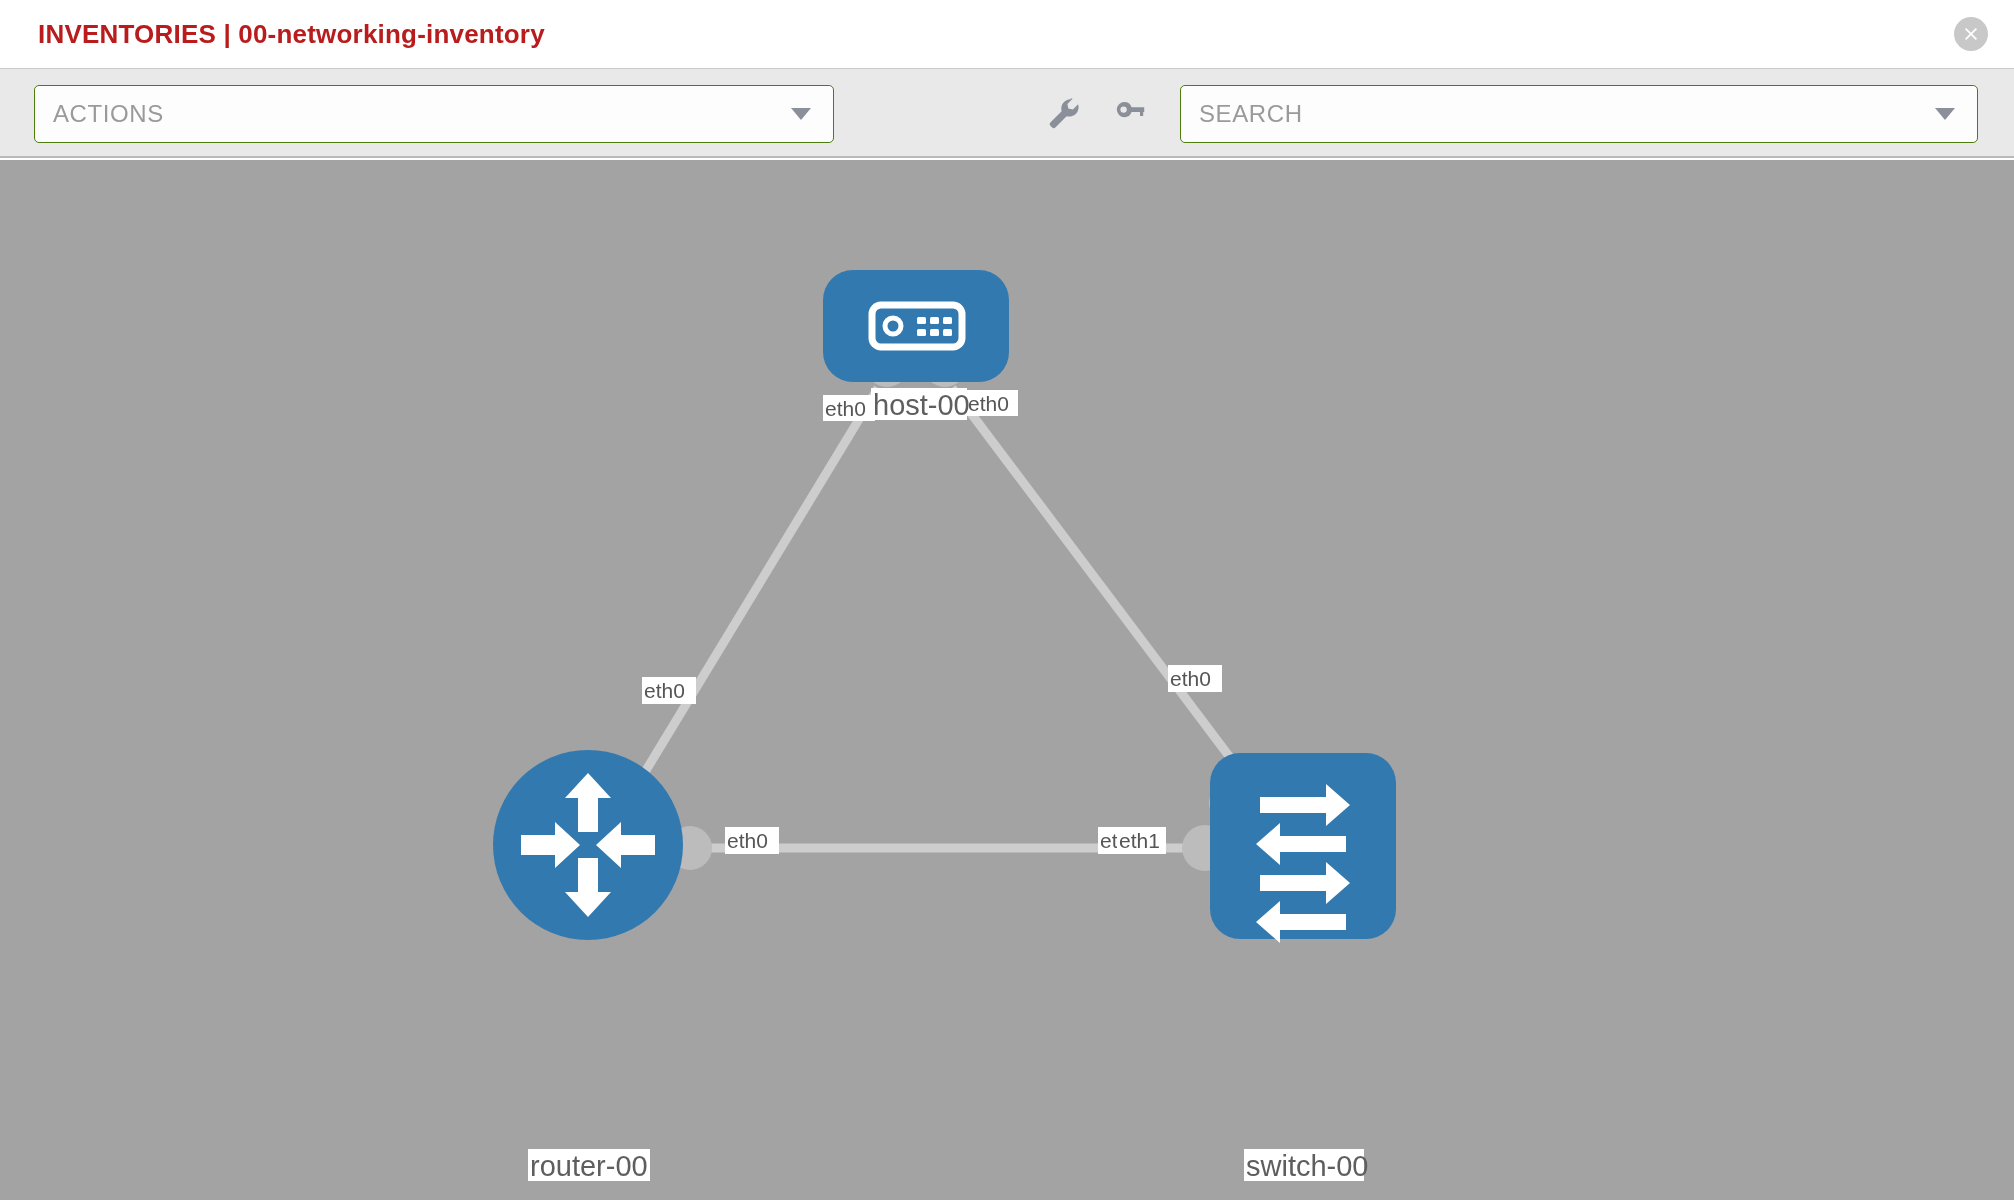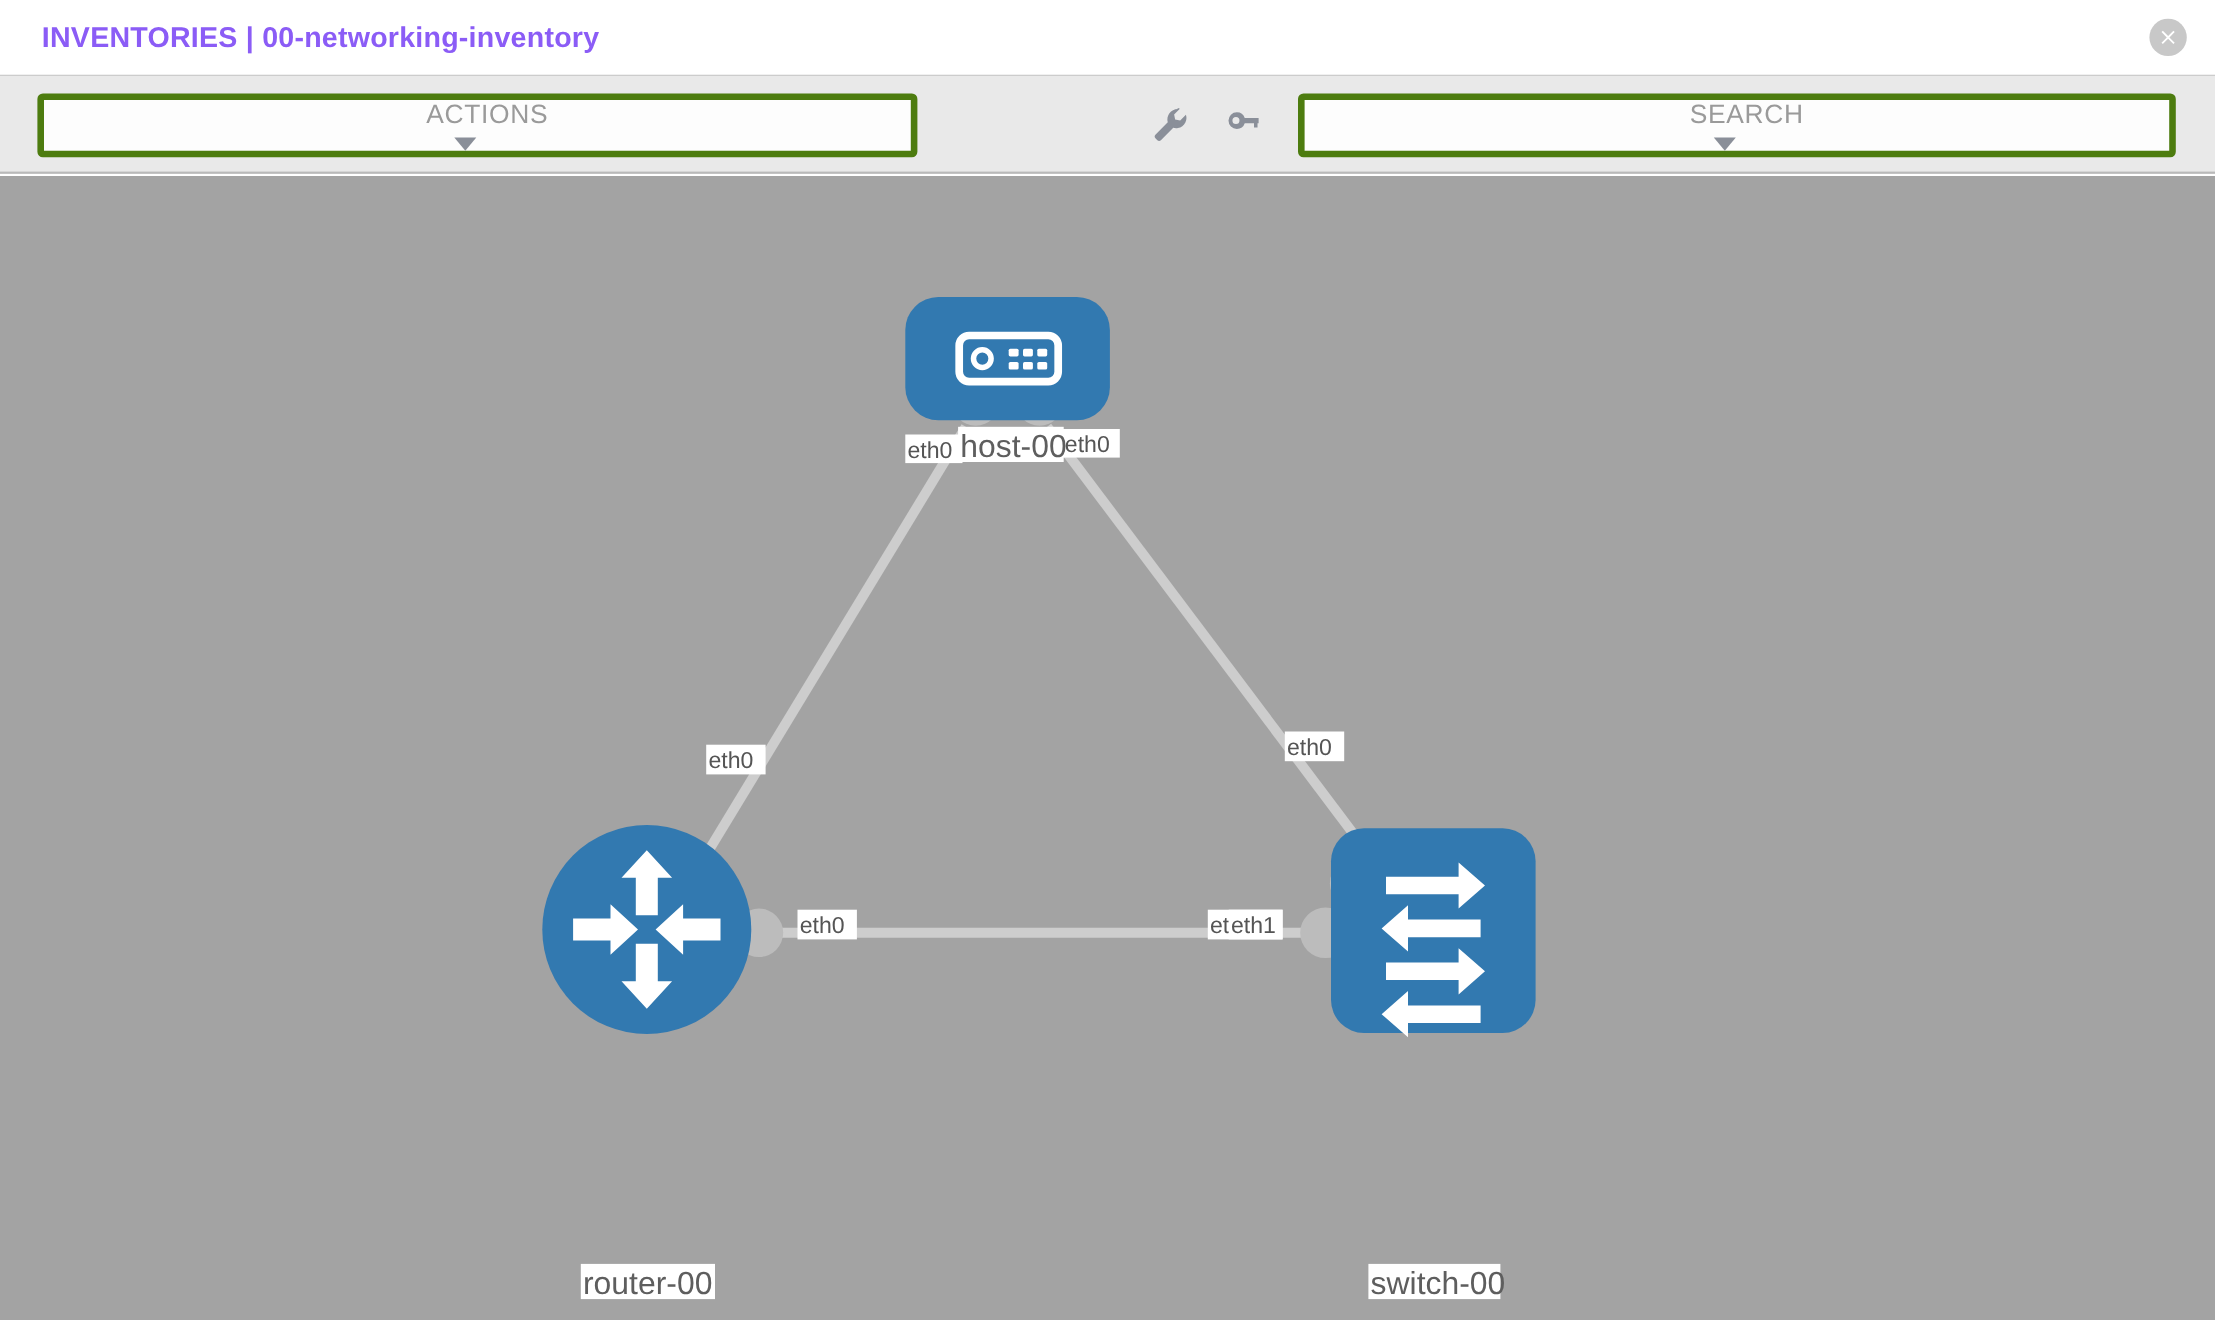--- a/index.html
+++ b/index.html
@@ -25,21 +25,21 @@
     left: 0; top: 0;
     width: 2014px; height: 68px;
     background: #ffffff;
     display: flex;
     align-items: center;
   }
   .header-title {
     margin-left: 38px;
     font-size: 26px;
     font-weight: bold;
-    color: #8b5cf6;
+    color: #b91c1c;
     letter-spacing: 0.2px;
     white-space: nowrap;
   }
   .close-btn {
     position: absolute;
     right: 26px; top: 50%;
     transform: translateY(-50%);
     width: 34px; height: 34px;
     border-radius: 50%;
     background: #c8c8c8;
@@ -55,26 +55,25 @@
     position: absolute;
     left: 0; top: 68px;
     width: 2014px; height: 90px;
     background: #e9e9e9;
     border-top: 1px solid #c9c9c9;
     border-bottom: 2px solid #b9b9b9;
   }
   .select-box {
     position: absolute;
     background: #fdfdfd;
-    border: 6px solid #4d7c0f;
+    border: 1px solid #4d7c0f;
     border-radius: 5px;
     display: flex;
     align-items: center;
     cursor: pointer;
-    flex-direction: column;
   }
   .select-box .sel-label {
     font-size: 24px;
     color: #9a9a9a;
     letter-spacing: 0.6px;
     padding-left: 18px;
     white-space: nowrap;
     flex: 1;
     overflow: hidden;
   }

